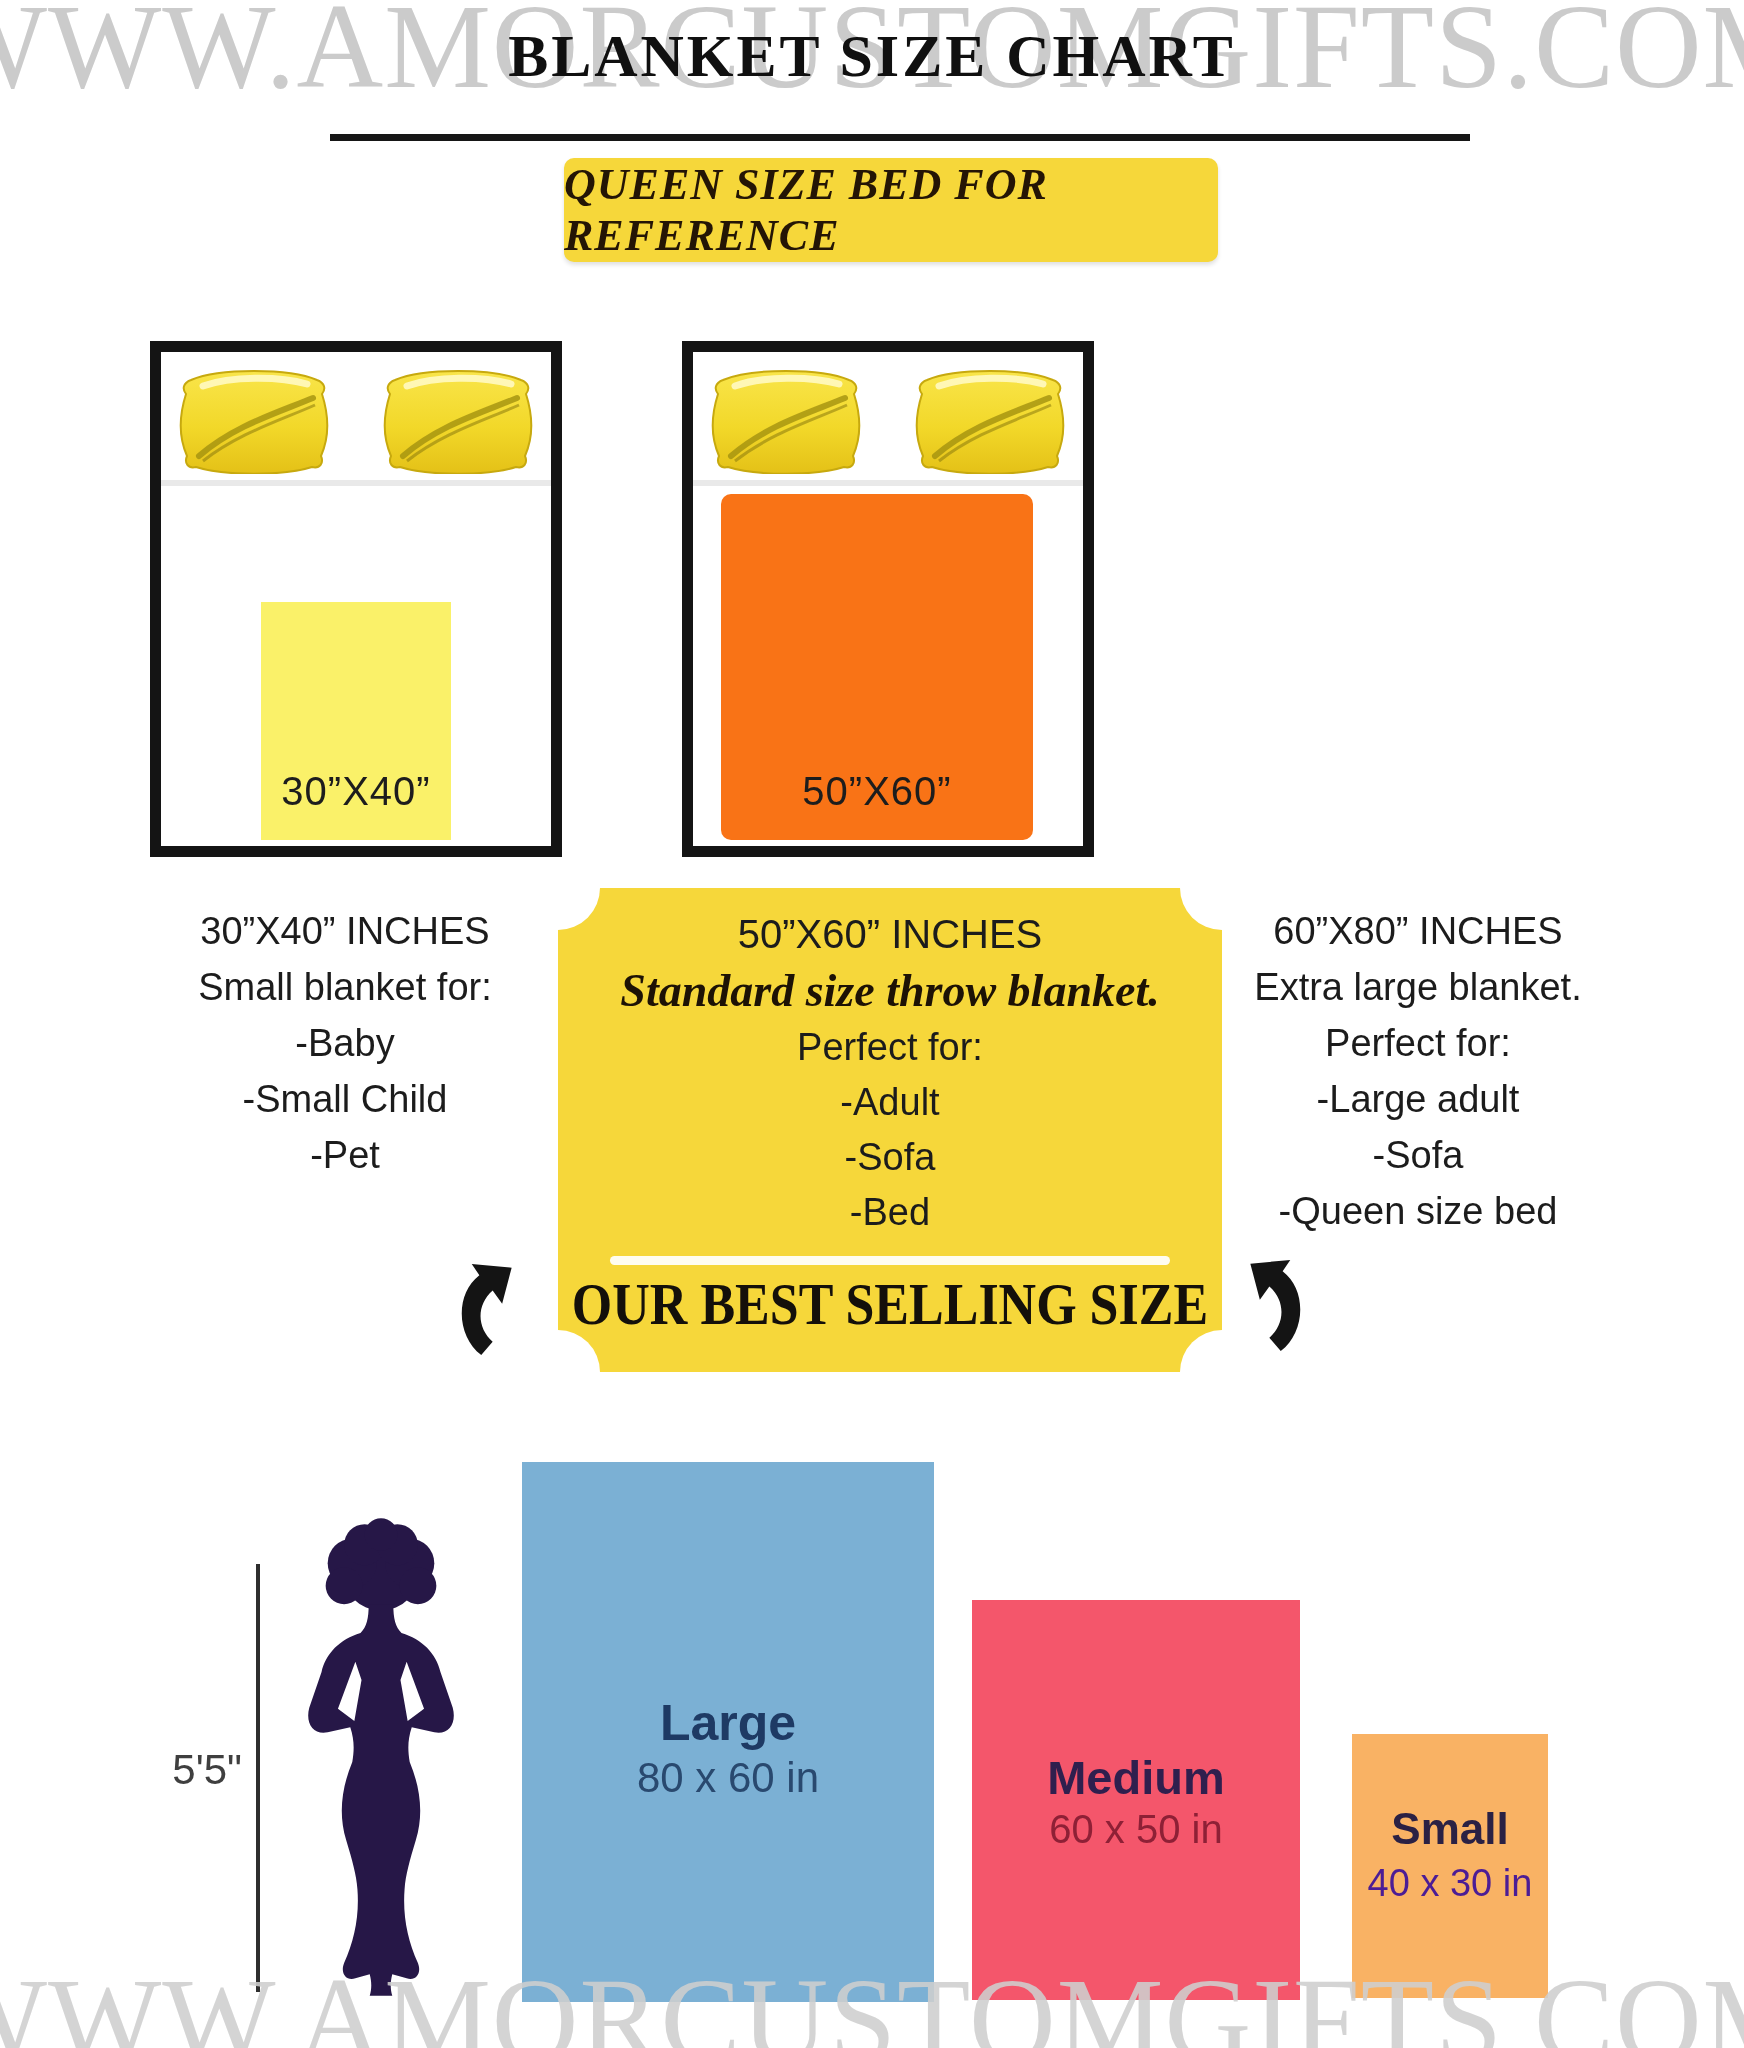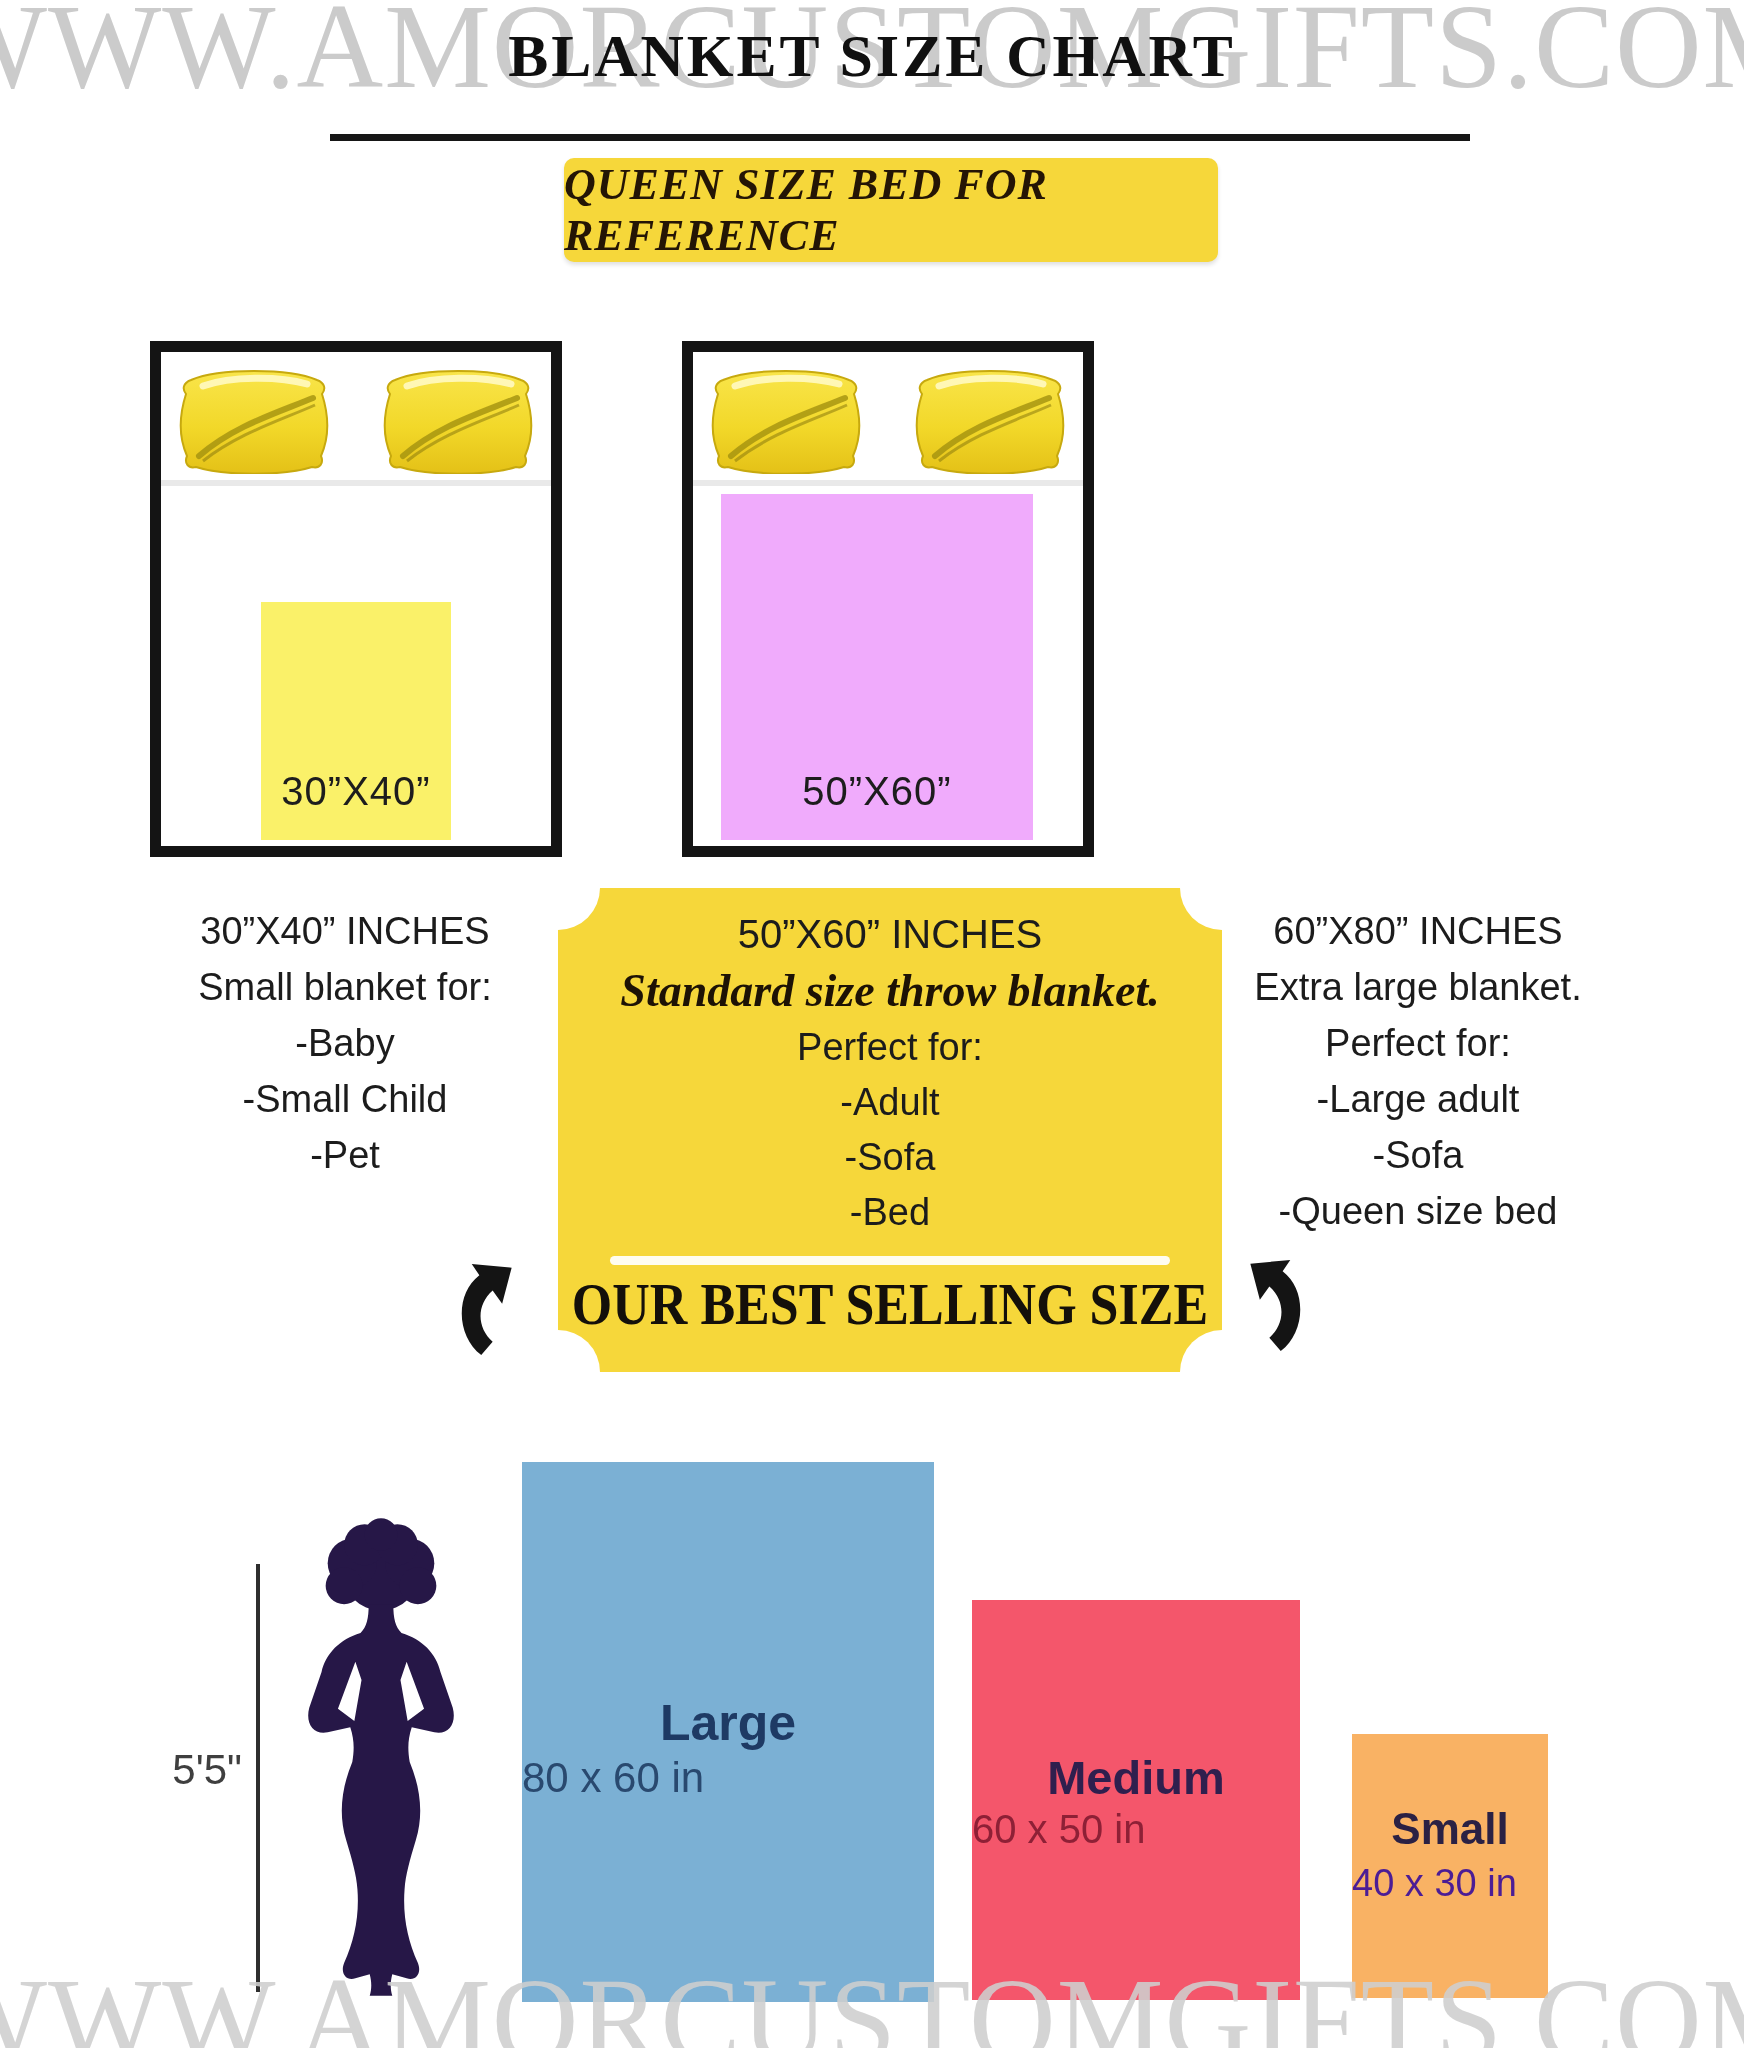--- a/index.html
+++ b/index.html
@@ -98,21 +98,21 @@
   .height-label{
     position:absolute;left:134px;top:1746px;width:108px;text-align:right;
     font-size:42px;color:#3f3f3f;z-index:2;
   }
   .silhouette{position:absolute;left:258px;top:1518px;width:246px;height:482px;z-index:2;}
   .bar{position:absolute;z-index:2;}
   .bar.large{left:522px;top:1462px;width:412px;height:540px;}
   .bar.medium{left:972px;top:1600px;width:328px;height:400px;}
   .bar.small{left:1352px;top:1734px;width:196px;height:264px;}
   .bar .name{font-weight:700;text-align:center;width:100%;position:absolute;}
-  .bar .dim{text-align:left;width:100%;position:absolute;}
+  .bar .dim{text-align:center;width:100%;position:absolute;}
   .bar.large .name{top:232px;font-size:50px;color:#1e3a64;}
   .bar.large .dim{top:292px;font-size:42px;color:#29496f;}
   .bar.medium .name{top:150px;font-size:47px;color:#2f1f4e;}
   .bar.medium .dim{top:207px;font-size:40px;color:#8e2036;}
   .bar.small .name{top:70px;font-size:44px;color:#2b2144;}
   .bar.small .dim{top:128px;font-size:38px;color:#4c1d95;}
 </style>
 </head>
 <body>
 
@@ -167,21 +167,21 @@
         <path d="M24,22 C52,12 100,12 128,20" stroke="#fffac2" stroke-width="7" fill="none" opacity="0.9" stroke-linecap="round"></path>
       </svg>
       <svg class="pillow" viewBox="0 0 150 110">
         <path d="M12,16 C40,4 110,4 138,16 C146,19 147,25 143,30 C150,52 150,74 142,92 C145,99 141,105 133,103 C105,112 45,112 17,103 C9,105 5,99 8,92 C0,74 0,52 7,30 C3,25 4,19 12,16 Z" fill="url(#pillowGrad)" stroke="#c7a90e" stroke-width="2"></path>
         <path d="M20,92 C55,62 95,50 134,34" stroke="#a3910f" stroke-width="6" fill="none" stroke-linecap="round" opacity="0.8"></path>
         <path d="M24,97 C60,69 100,57 136,41" stroke="#8a7a0c" stroke-width="3" fill="none" opacity="0.55"></path>
         <path d="M24,22 C52,12 100,12 128,20" stroke="#fffac2" stroke-width="7" fill="none" opacity="0.9" stroke-linecap="round"></path>
       </svg>
     </div>
     <div class="sheet-line"></div>
-    <div class="blanket" style="background-color: #f0abfc;">
+    <div class="blanket" style="background-color: #f97316; border-radius: 10px;">
       <span class="blabel">50”X60”</span>
     </div>
   </div>
 
 
   <div class="col left">
     <div>30”X40” INCHES</div>
     <div>Small blanket for:</div>
     <div>-Baby</div>
     <div>-Small Child</div>

